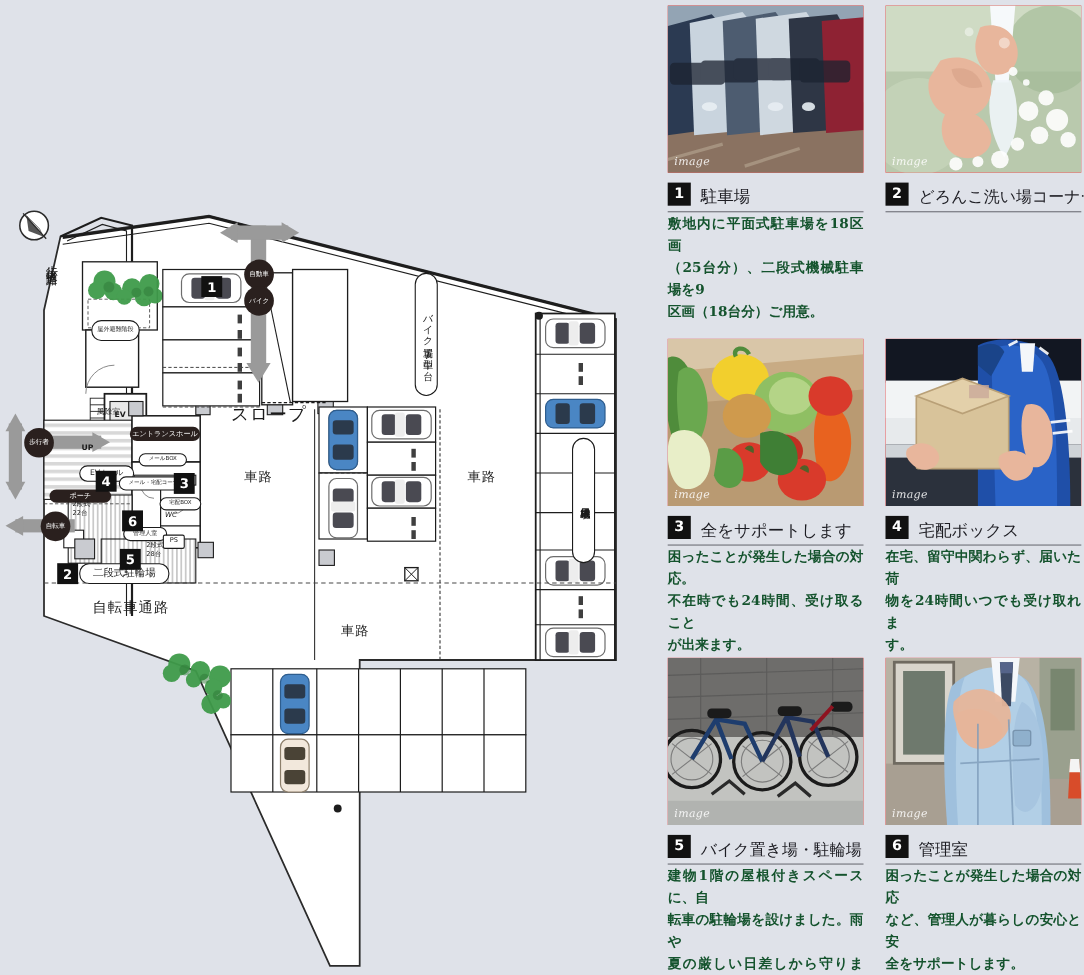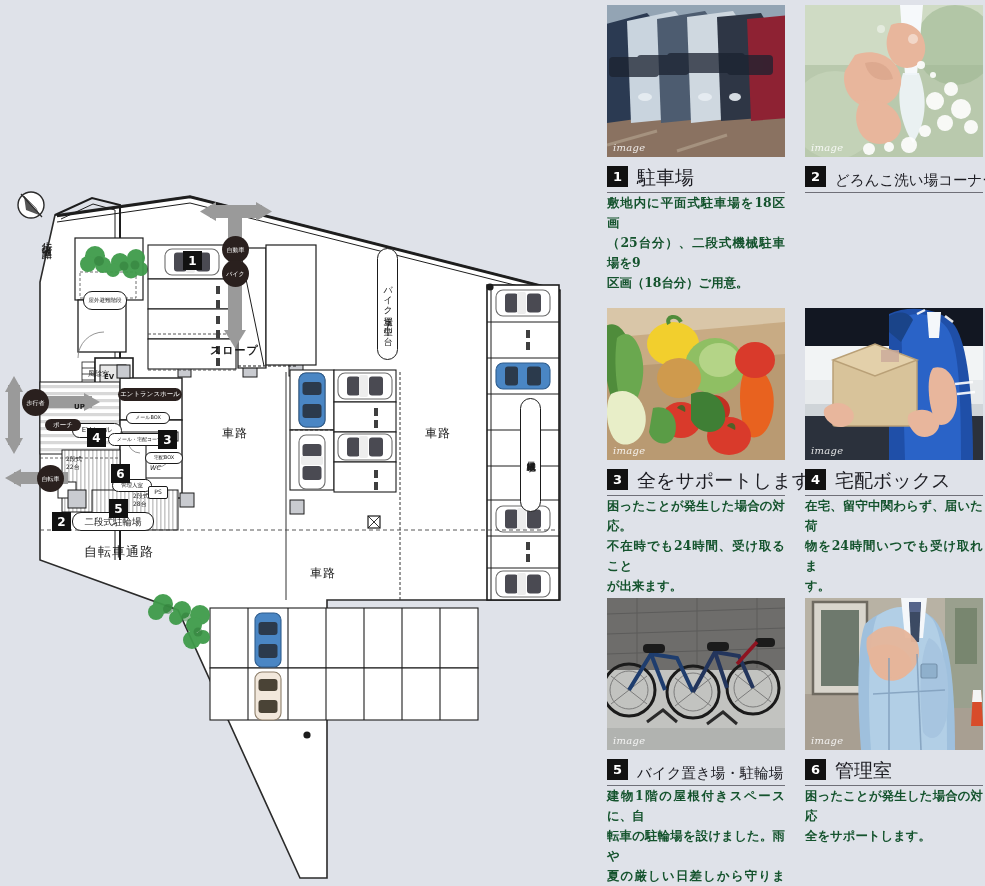--- a/index.html
+++ b/index.html
@@ -60,21 +60,21 @@
   }
   .cap{display:flex;align-items:flex-end;margin-top:9px;}
   .badge{
     width:21px;height:21px;background:#111;color:#fff;
     font-family:"DejaVu Sans",sans-serif;font-weight:bold;font-size:13px;
     display:flex;align-items:center;justify-content:center;flex:0 0 auto;
   }
   .ctitle{
     margin-left:9px;
     font-family:"DejaVu Serif","Liberation Serif",serif;
-    font-size:19px;color:#1c1c22;white-space:nowrap;line-height:1;
+    font-size:15px;color:#1c1c22;white-space:nowrap;line-height:1;
   }
   .rule{height:1px;background:#6f6f78;margin-top:5px;}
   .cdesc{
     margin-top:0;
     font-family:"DejaVu Serif","Liberation Serif",serif;
     font-size:12.4px;line-height:1.62;color:#14532d;
     text-align:justify;
     font-weight:bold;
   }
 </style>
@@ -339,41 +339,41 @@
     <div style="position:absolute;left:16px;top:190px;width:30px;height:30px;">
       <svg width="30" height="30" viewBox="0 0 30 30">
         <circle cx="15" cy="15" r="13" fill="#ffffff" stroke="#2b2b2b" stroke-width="1.4"></circle>
         <path d="M 23,25 L 8,6 L 10,20 Z" fill="#555"></path>
         <path d="M 23,25 L 8,6 L 20,18 Z" fill="#ddd" stroke="#555" stroke-width="0.7"></path>
         <line x1="5" y1="4" x2="26" y2="27" stroke="#2b2b2b" stroke-width="1.2"></line>
       </svg>
     </div>
 
     <div class="plan-label vert" style="left:38px;top:232px;font-size:11px;letter-spacing:2px;">歩行者通路</div>
-    <div class="plan-label" style="left:210px;top:343px;font-size:11px;letter-spacing:1px;font-weight:bold;">スロープ</div>
+    <div class="plan-label" style="left:210px;top:367px;font-size:16px;letter-spacing:1px;">スロープ</div>
     <div class="plan-label" style="left:222px;top:425px;font-size:12px;letter-spacing:1px;">車路</div>
     <div class="plan-label" style="left:425px;top:425px;font-size:12px;letter-spacing:1px;">車路</div>
     <div class="plan-label" style="left:310px;top:565px;font-size:12px;letter-spacing:1px;">車路</div>
     <div class="plan-label" style="left:84px;top:543px;font-size:13px;letter-spacing:1px;">自転車通路</div>
 
     <div class="pill" style="left:83px;top:291px;width:42px;height:17px;font-size:5.5px;display:flex;align-items:center;justify-content:center;">屋外避難階段</div>
 
     <div class="pill" style="left:72px;top:423px;width:48px;height:13px;font-size:7px;display:flex;align-items:center;justify-content:center;">EVホール</div>
 
     <div class="dark-pill" style="left:118px;top:388px;width:64px;height:13px;font-size:6.5px;display:flex;align-items:center;justify-content:center;">エントランスホール</div>
 
     <div class="pill" style="left:126px;top:412px;width:42px;height:10px;font-size:5px;display:flex;align-items:center;justify-content:center;">メールBOX</div>
 
     <div class="pill" style="left:108px;top:433px;width:66px;height:11px;font-size:5px;display:flex;align-items:center;justify-content:center;">メール・宅配コーナー</div>
 
     <div class="pill" style="left:145px;top:452px;width:36px;height:10px;font-size:5px;display:flex;align-items:center;justify-content:center;">宅配BOX</div>
 
     <div class="pill" style="left:112px;top:479px;width:38px;height:11px;font-size:5.5px;display:flex;align-items:center;justify-content:center;">管理人室</div>
 
-    <div class="dark-pill" style="left:45px;top:419px;width:36px;height:12px;font-size:6.5px;display:flex;align-items:center;justify-content:center;">ポーチ</div>
+    <div class="dark-pill" style="left:45px;top:445px;width:56px;height:12px;font-size:6.5px;display:flex;align-items:center;justify-content:center;">ポーチ</div>
 
     <div class="pill" style="left:72px;top:512px;width:80px;height:17px;font-size:9.5px;display:flex;align-items:center;justify-content:center;">二段式駐輪場</div>
 
     <div class="pill vpill" style="left:377px;top:248px;width:19px;height:110px;font-size:9px;display:flex;align-items:center;justify-content:center;">バイク置場 中型7台</div>
 
     <div class="pill vpill" style="left:520px;top:398px;width:19px;height:112px;font-size:9px;display:flex;align-items:center;justify-content:center;">二段式機械駐車場</div>
 
     <div class="plan-label" style="left:66px;top:455px;font-size:6px;line-height:1.25;color:#1b1b1b;">
       <span style="white-space:pre-line;">2段式
 22台</span>
@@ -669,18 +669,19 @@
         </svg>
         <span class="wm">image</span>
       </div>
       <div class="cap">
         <span class="badge">6</span>
         <span class="ctitle">管理室</span>
       </div>
       <div class="rule"></div>
       <div class="cdesc">
         <div>困ったことが発生した場合の対応</div>
+        <div>など、管理人が暮らしの安心と安</div>
         <div>全をサポートします。</div>
       </div>
     </div>
 
   </div>
 </div>
 
 </body></html>

